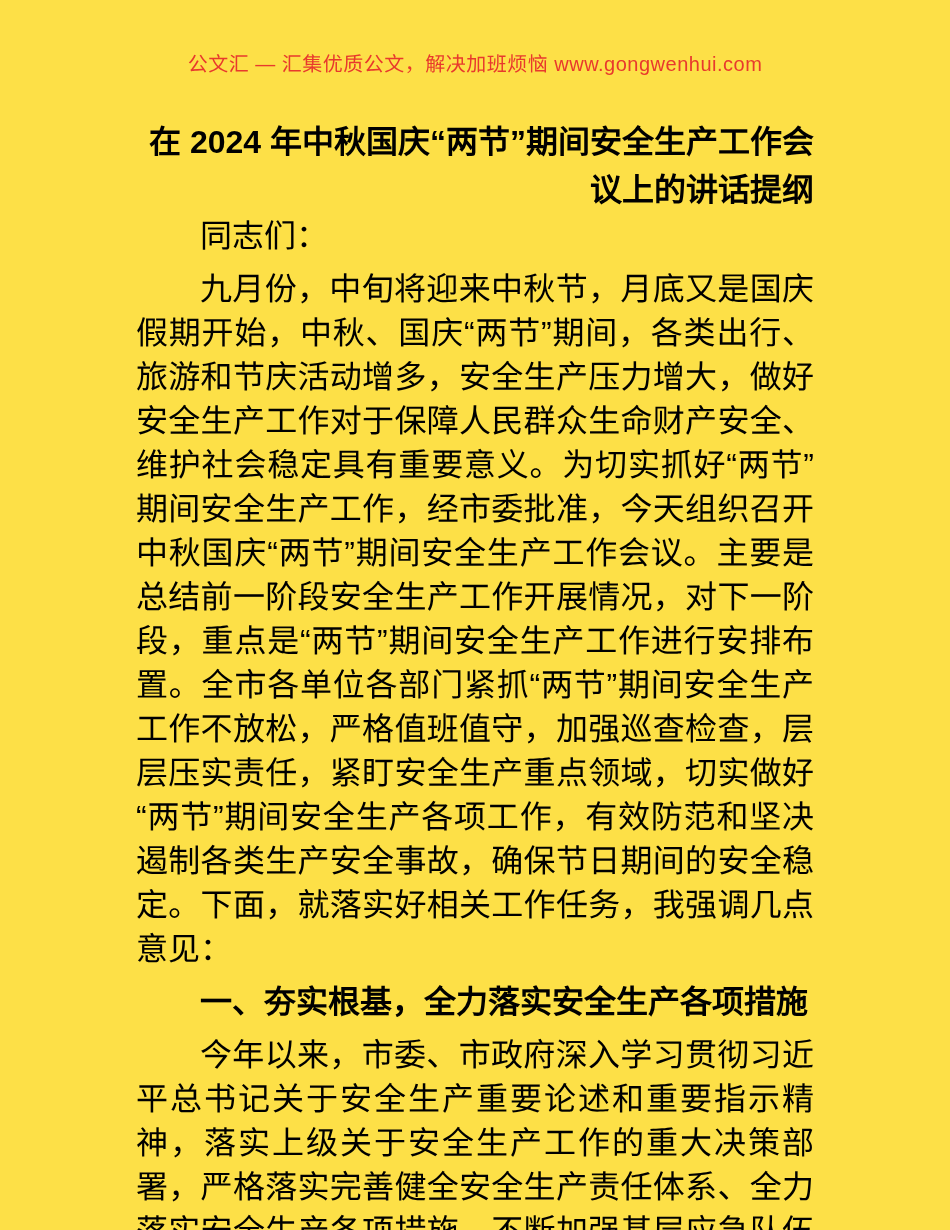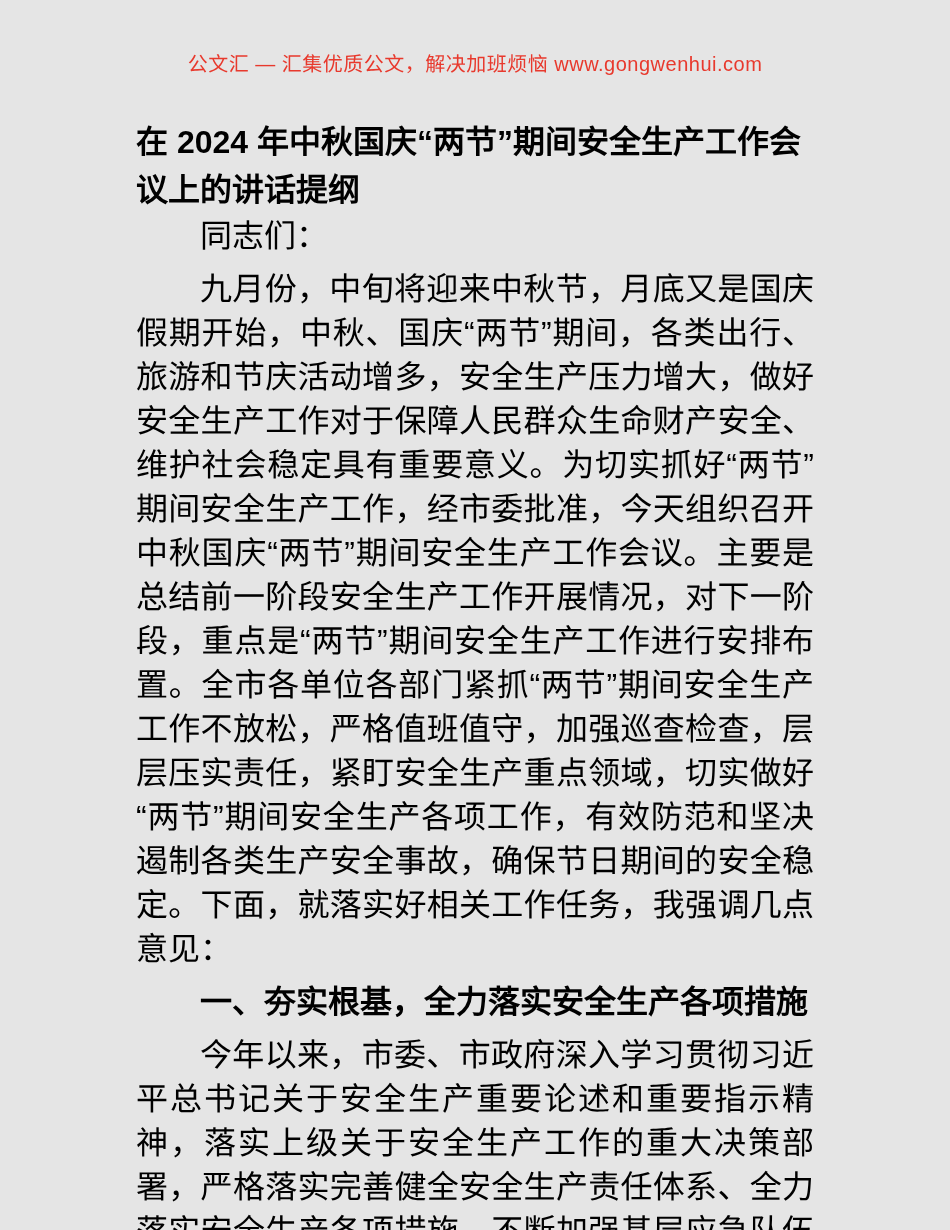--- a/index.html
+++ b/index.html
@@ -5,40 +5,40 @@
   html, body {
     margin: 0;
     padding: 0;
     background: #ffffff;
   }
   .page {
     position: relative;
     width: 950px;
     height: 1230px;
     margin: 0 auto;
-    background: #e5e5e5;
+    background: #fde047;
     overflow: hidden;
     box-sizing: border-box;
     padding: 50px 136px 0 136px;
     font-family: "Liberation Sans", "DejaVu Sans", sans-serif;
     color: #000000;
   }
   .watermark-header {
     text-align: center;
     font-size: 20px;
     line-height: 28px;
     letter-spacing: 0.5px;
     white-space: nowrap;
   }
   .doc-title {
     margin: 40px 0 0 0;
     font-size: 32px;
     font-weight: bold;
     line-height: 48px;
-    text-align: left;
+    text-align: right;
     color: #000000;
   }
   .doc-body {
     margin-top: 0;
     font-size: 32px;
     line-height: 44px;
     text-align: justify;
   }
   .doc-body p {
     margin: 0 0 9px 0;

